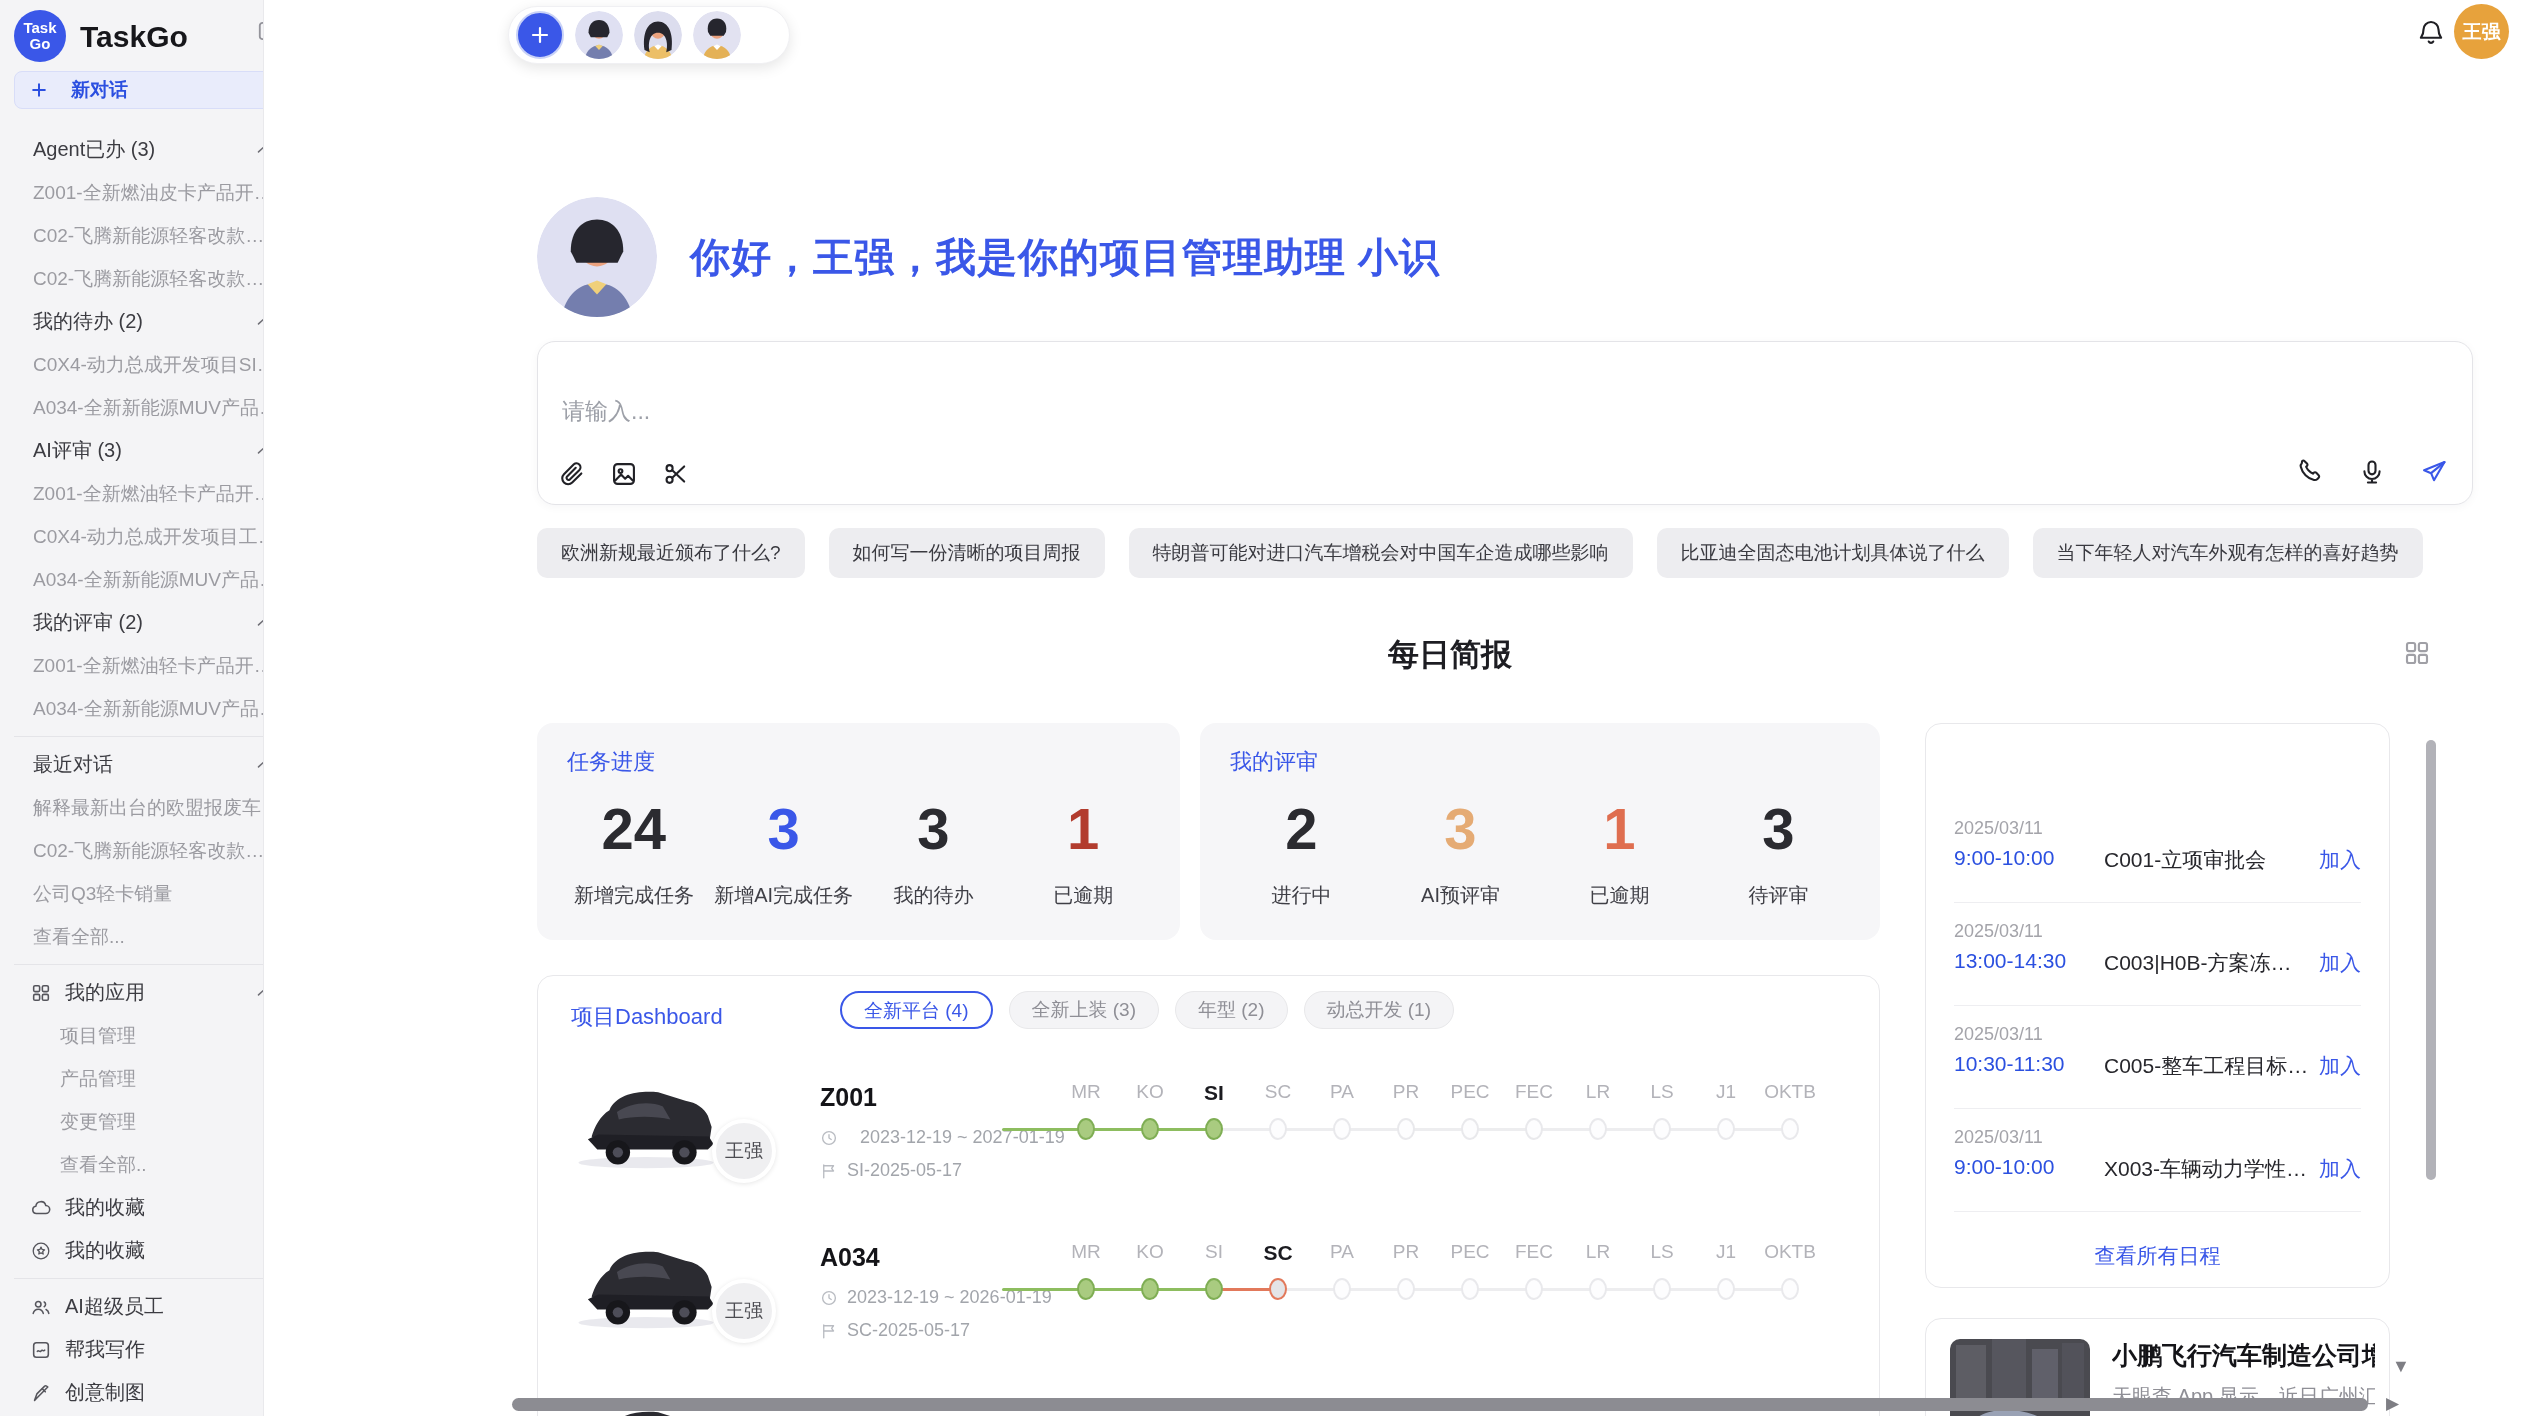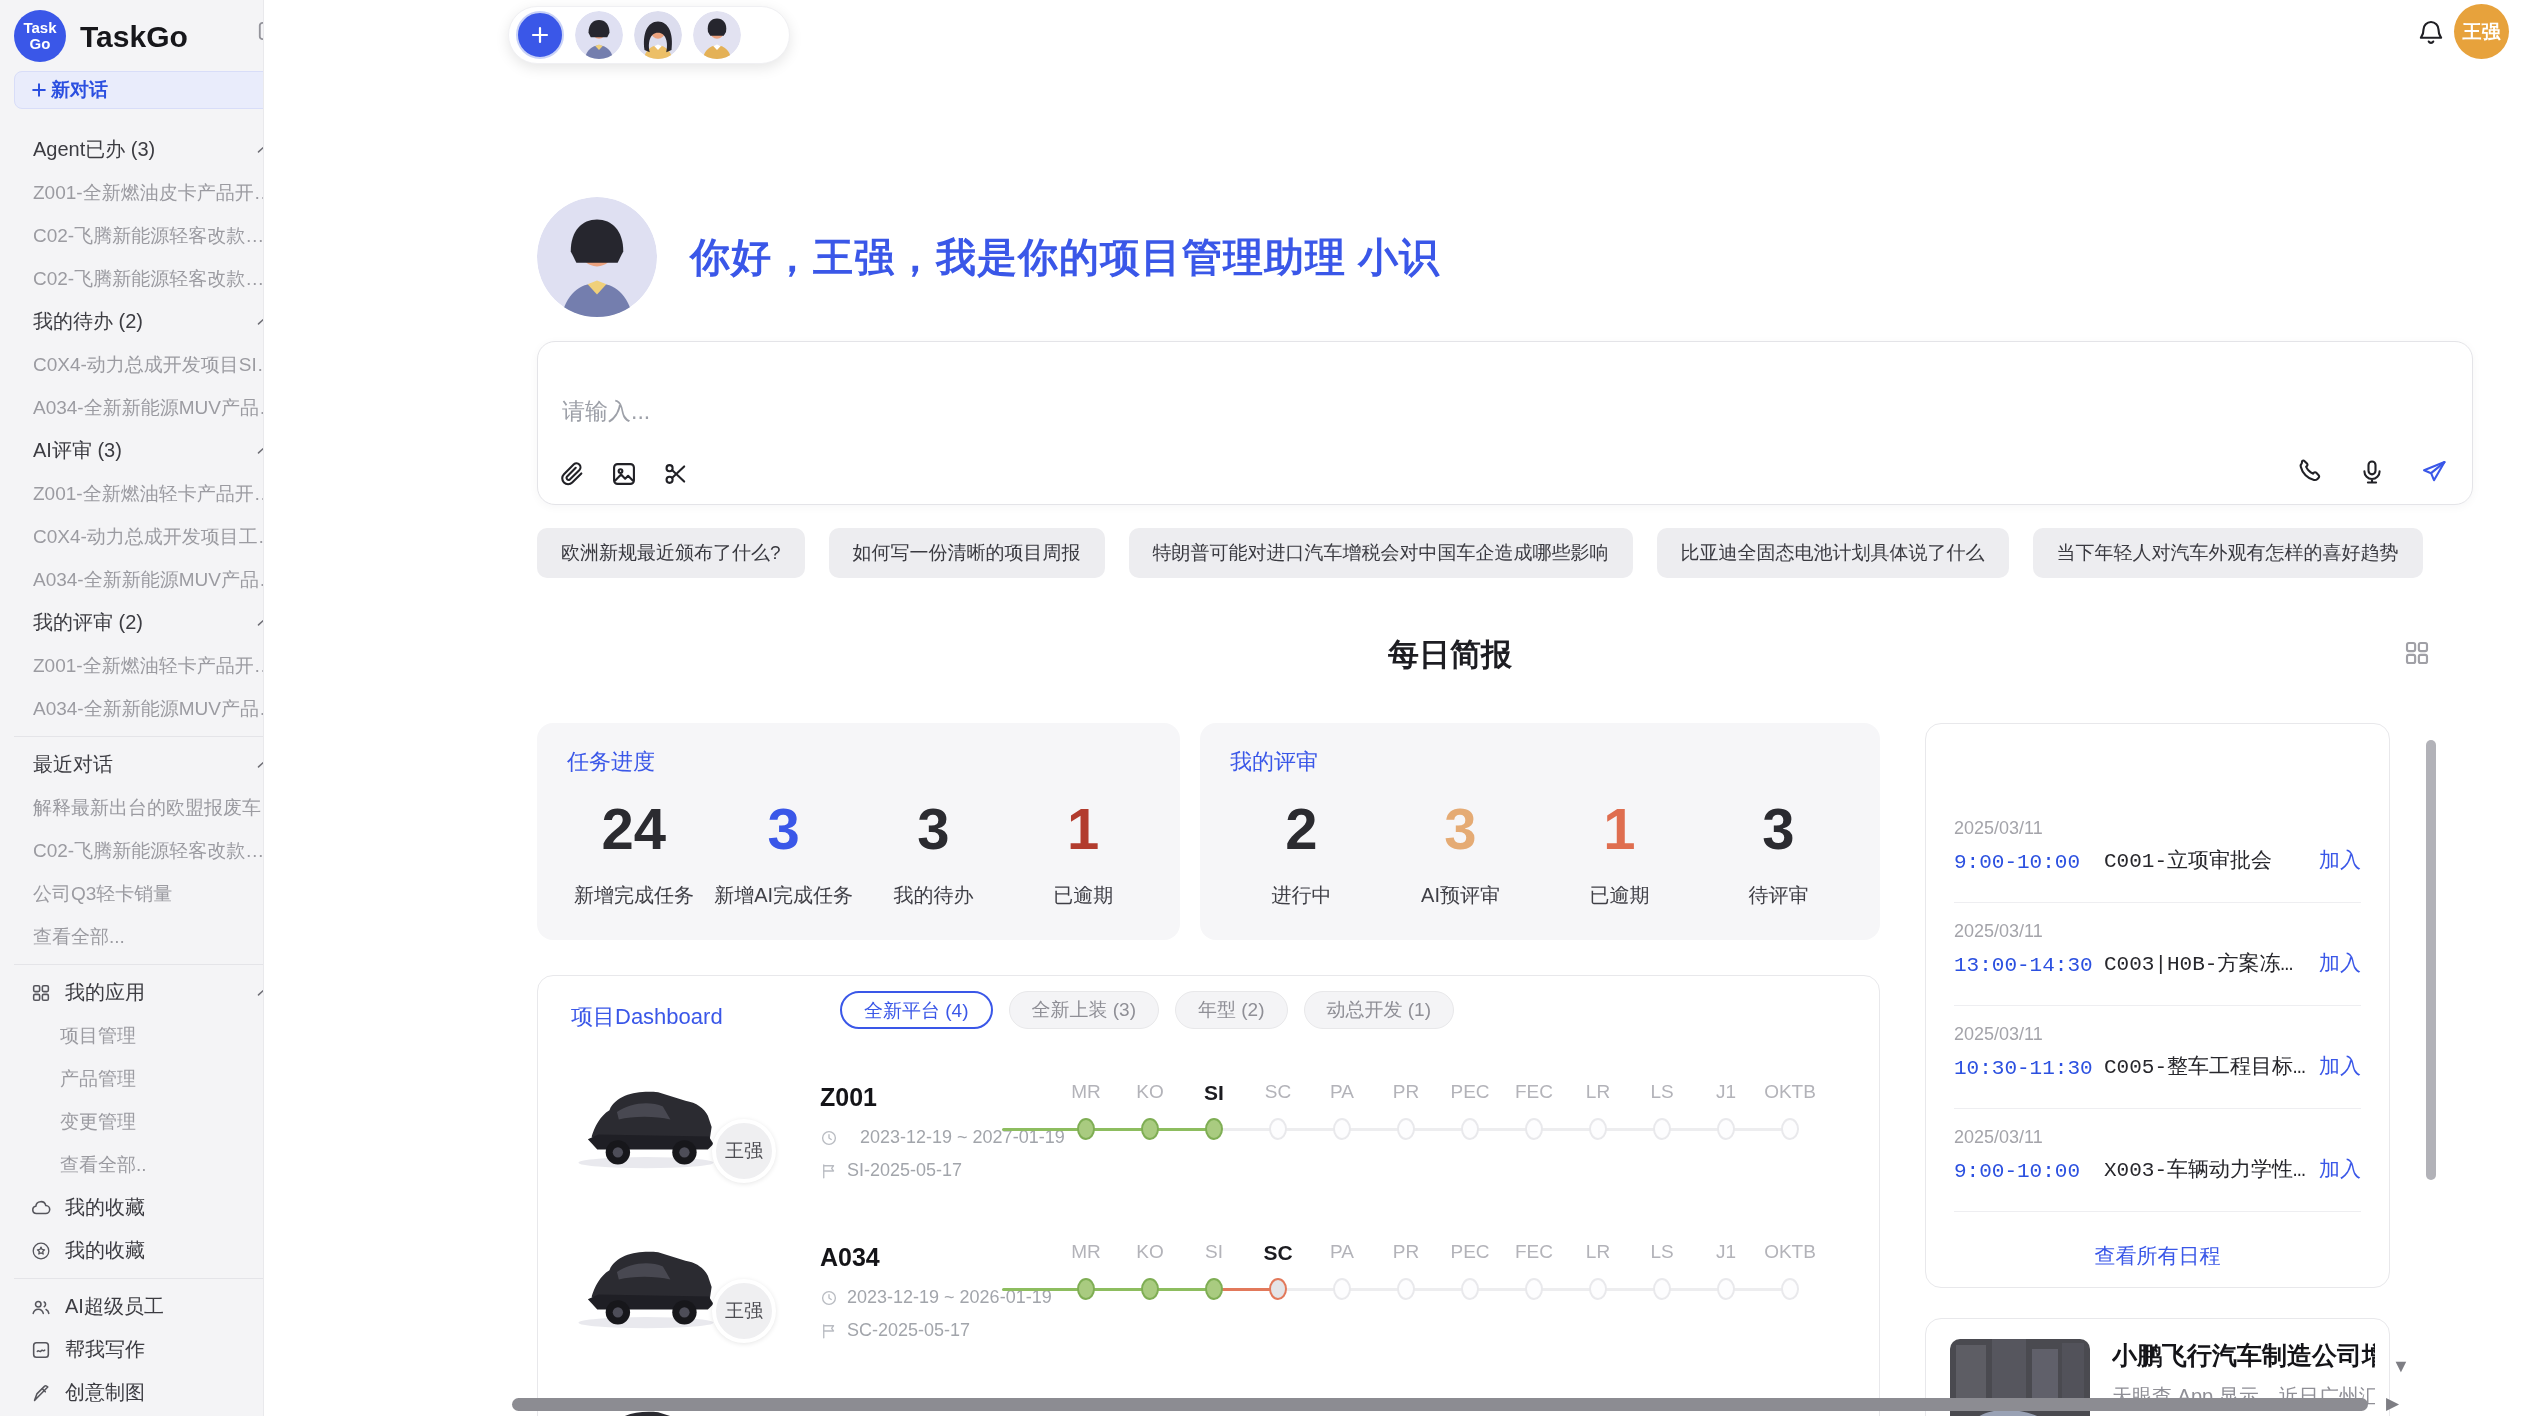--- a/index.html
+++ b/index.html
@@ -5,21 +5,21 @@
   html,body{margin:0;padding:0;background:#fff;}
   body{font-family:"Liberation Sans","DejaVu Sans",sans-serif;}
   #stage{position:relative;width:2532px;height:1416px;overflow:hidden;background:#fff;}
   svg{display:block;}
 
   
   .sidebar{position:absolute;left:0;top:0;width:264px;height:1416px;background:#f4f4f6;border-right:1px solid #e9e9ec;box-sizing:border-box;overflow:hidden;}
   .logo-badge{position:absolute;left:14px;top:10px;width:52px;height:52px;border-radius:50%;background:#3a57e8;color:#fff;display:flex;flex-direction:column;align-items:center;justify-content:center;font-size:15px;font-weight:600;line-height:1.1;}
   .app-title{position:absolute;left:80px;top:20px;font-size:30px;font-weight:700;color:#17171b;}
   .collapse-btn{position:absolute;left:256px;top:18px;width:26px;height:26px;color:#94949b;cursor:pointer;}
-  .new-chat{position:absolute;left:14px;top:71px;width:267px;height:38px;box-sizing:border-box;border-radius:8px;background:#e9ecfb;border:1px solid #d8ddf8;color:#2b4fe0;font-size:19px;font-weight:600;display:flex;align-items:center;gap:2px;padding:0 0 0 14px;cursor:pointer;font-family:inherit;}
+  .new-chat{position:absolute;left:14px;top:71px;width:267px;height:38px;box-sizing:border-box;border-radius:8px;background:#e9ecfb;border:1px solid #d8ddf8;color:#2b4fe0;font-size:19px;font-weight:600;display:flex;align-items:center;gap:22px;padding:0 0 0 14px;cursor:pointer;font-family:inherit;}
   .new-chat .plus{width:20px;height:20px;color:#2b4fe0;}
   #sidebar-nav{position:absolute;left:0;top:128px;width:296px;}
   .sb-header{height:43px;display:flex;align-items:center;justify-content:space-between;padding:0 24px 0 33px;font-size:20px;color:#3c3c42;cursor:pointer;}
   .sb-header .chev{width:18px;height:18px;color:#6f6f76;}
   .sb-item{height:43px;line-height:43px;padding:0 14px 0 33px;font-size:19px;color:#9b9ba1;white-space:nowrap;overflow:hidden;text-overflow:ellipsis;cursor:pointer;}
   .sb-child{padding-left:60px;}
   .sb-leaf{height:43px;display:flex;align-items:center;gap:13px;padding:0 24px 0 30px;font-size:20px;color:#3c3c42;cursor:pointer;}
   .sb-leaf .lficon{width:22px;height:22px;color:#55555c;flex:0 0 auto;}
   .sb-leaf .grow{flex:1;}
   .sb-divider{height:1px;background:#e4e4e8;margin:6px 14px;}
@@ -77,21 +77,21 @@
   .ms-label{position:absolute;top:0;width:64px;text-align:center;font-size:19px;color:#b3b3b9;}
   .ms-label.cur{font-size:21px;font-weight:700;color:#1b1b20;}
   .seg{position:absolute;top:47px;height:3px;border-radius:2px;}
   .dot{position:absolute;top:37px;width:18px;height:22px;border-radius:50%;border:2px solid;box-sizing:border-box;background:#fdfdfe;}
 
   
   .sch-card{position:absolute;left:1925px;top:723px;width:465px;height:565px;box-sizing:border-box;border:1px solid #e8e8eb;border-radius:16px;background:#fff;}
   .sch-title{position:absolute;left:0;top:30px;width:100%;text-align:center;font-size:24px;font-weight:500;color:#3a57e8;}
   .event{position:absolute;left:28px;right:28px;height:86px;}
   .ev-date{font-size:18px;color:#a4a4aa;}
-  .ev-row{position:absolute;left:0;right:0;top:28px;display:flex;align-items:flex-end;font-family:Liberation Mono, monospace;}
+  .ev-row{position:absolute;left:0;right:0;top:28px;display:flex;align-items:flex-start;}
   .ev-time{width:150px;font-size:21px;font-weight:500;color:#2b50e0;}
   .ev-title{flex:1;font-size:21px;color:#27272c;white-space:nowrap;overflow:hidden;text-overflow:ellipsis;}
   .ev-join{font-size:21px;color:#3a57e8;cursor:pointer;padding-left:10px;}
   .ev-div{position:absolute;left:28px;right:28px;height:1px;background:#eeeef1;}
   .sch-viewall{position:absolute;left:0;top:518px;width:100%;text-align:center;font-size:21px;color:#3a57e8;cursor:pointer;}
 
   
   .news-card{position:absolute;left:1925px;top:1318px;width:465px;height:170px;box-sizing:border-box;border:1px solid #e8e8eb;border-radius:16px;background:#fff;cursor:pointer;}
   .news-img{position:absolute;left:24px;top:20px;width:140px;height:110px;border-radius:10px;overflow:hidden;}
   .news-title{position:absolute;left:186px;top:20px;right:14px;font-size:25px;font-weight:700;color:#141418;white-space:nowrap;overflow:hidden;}

